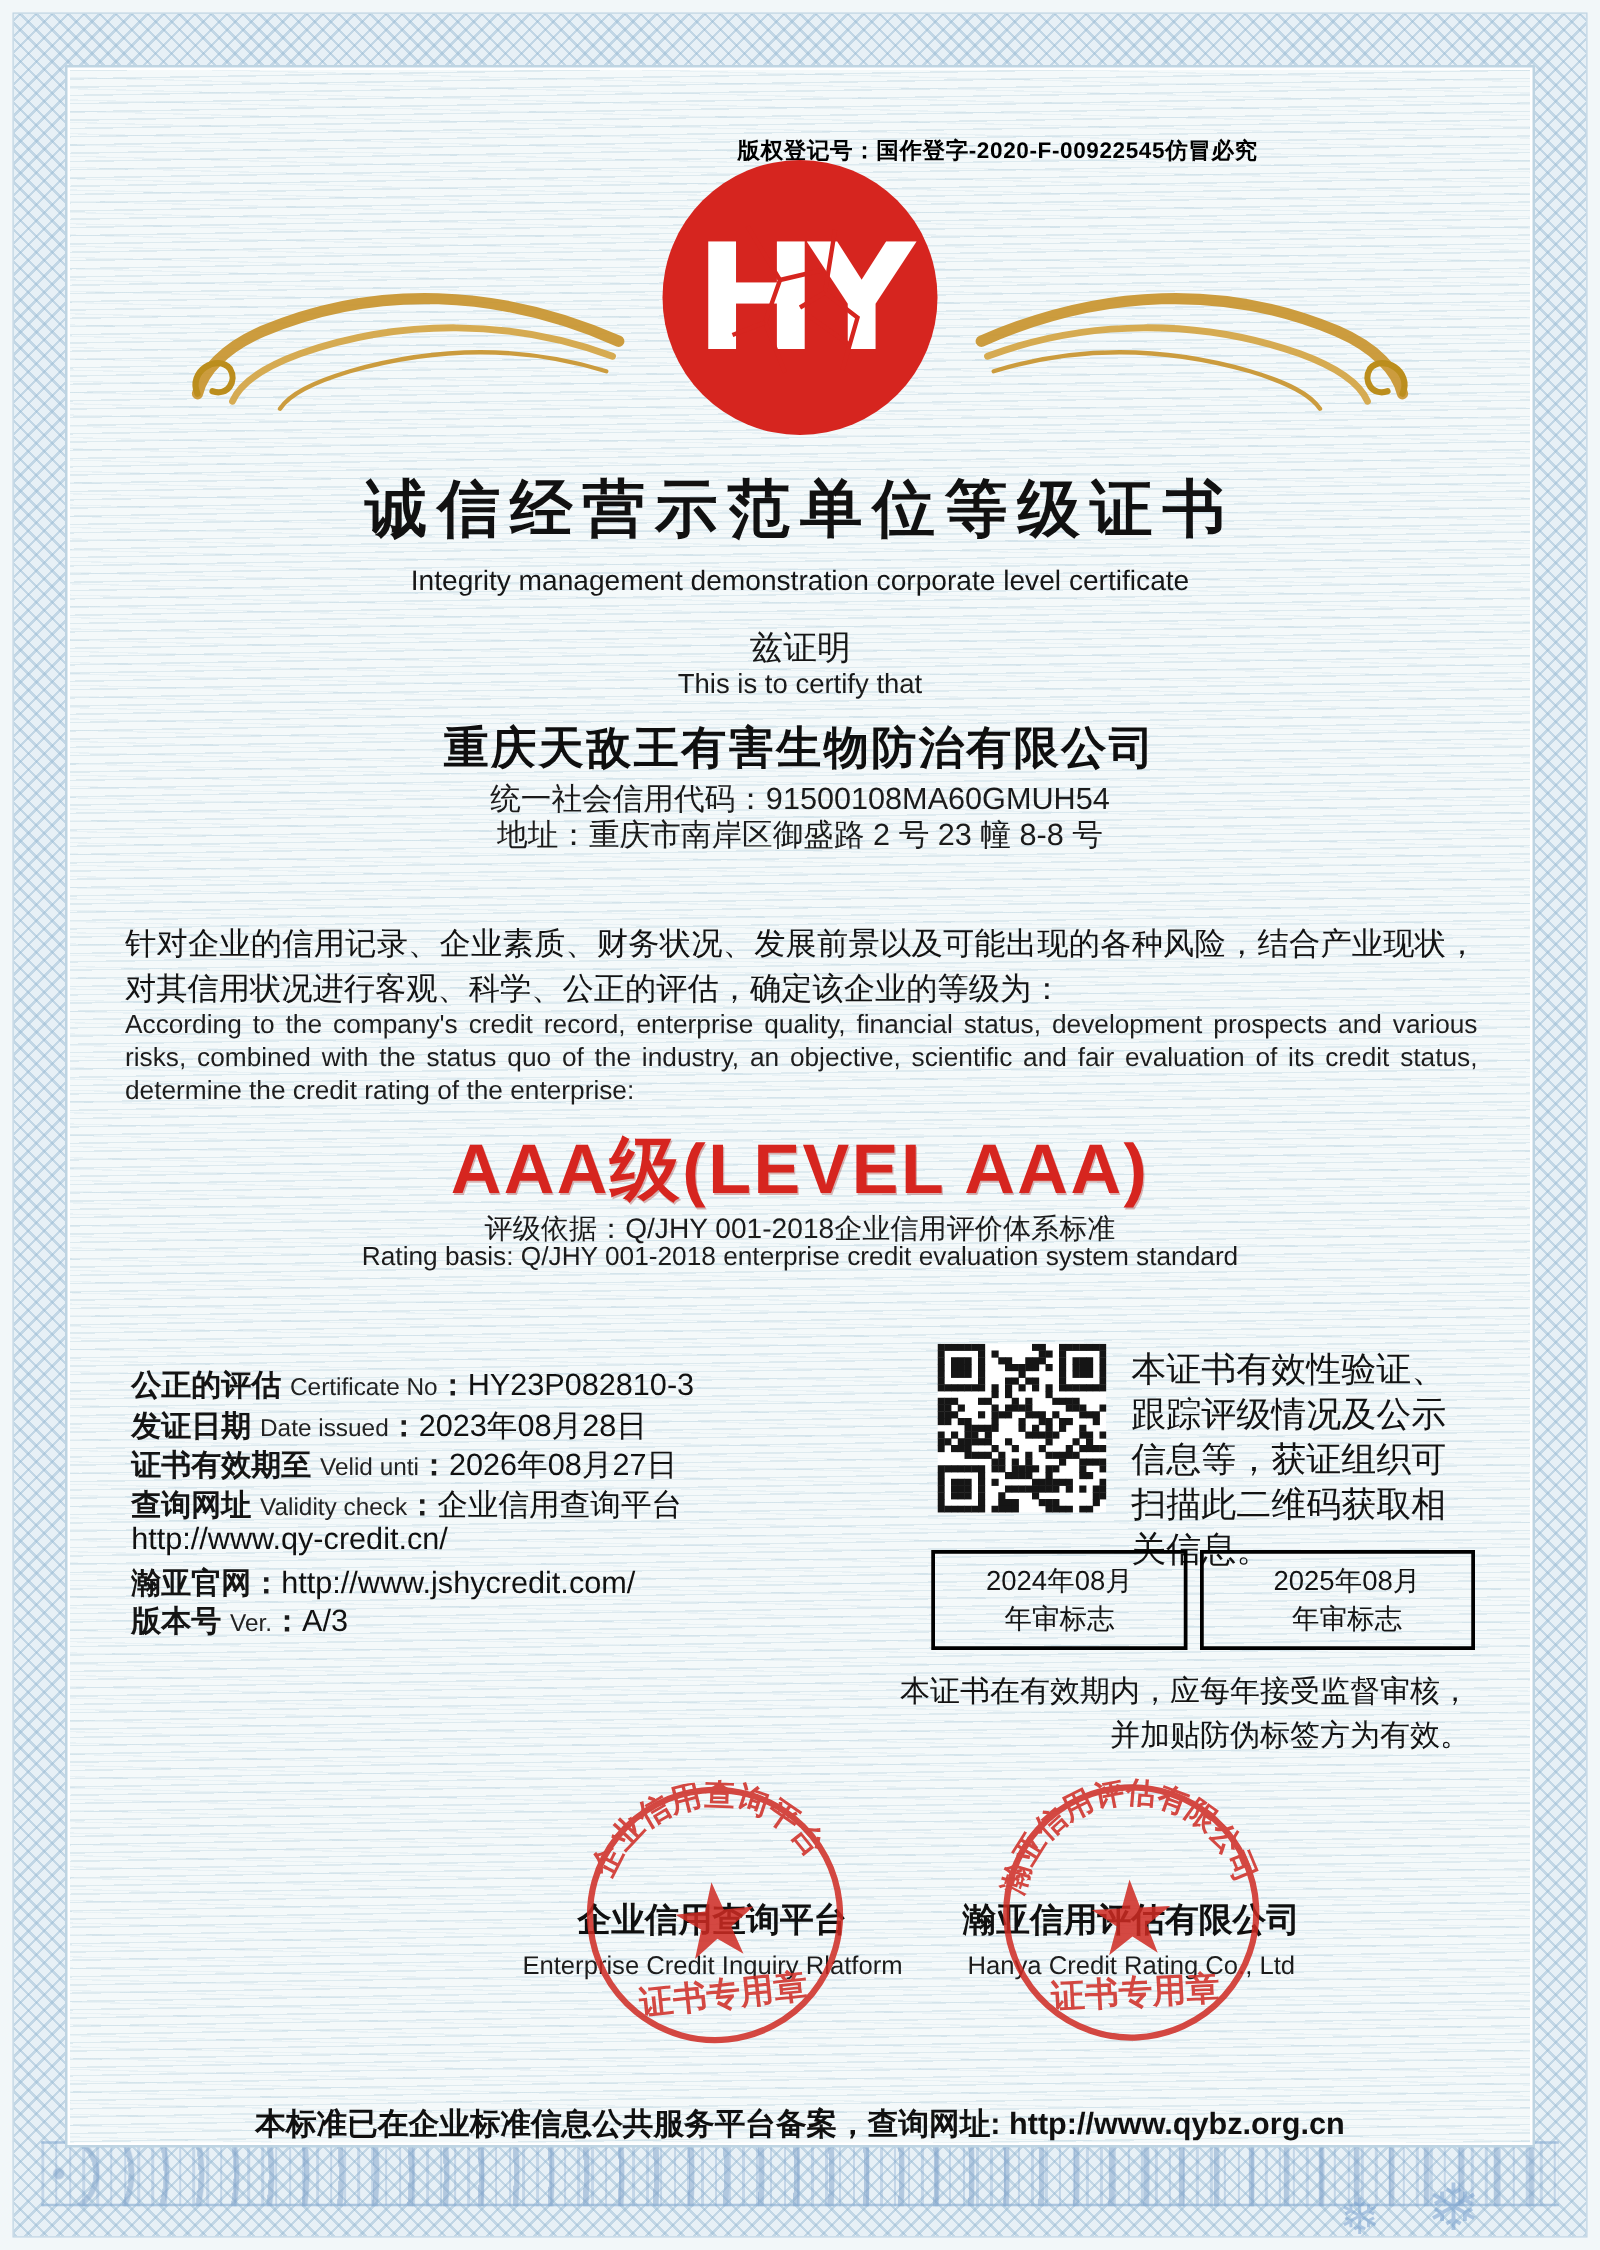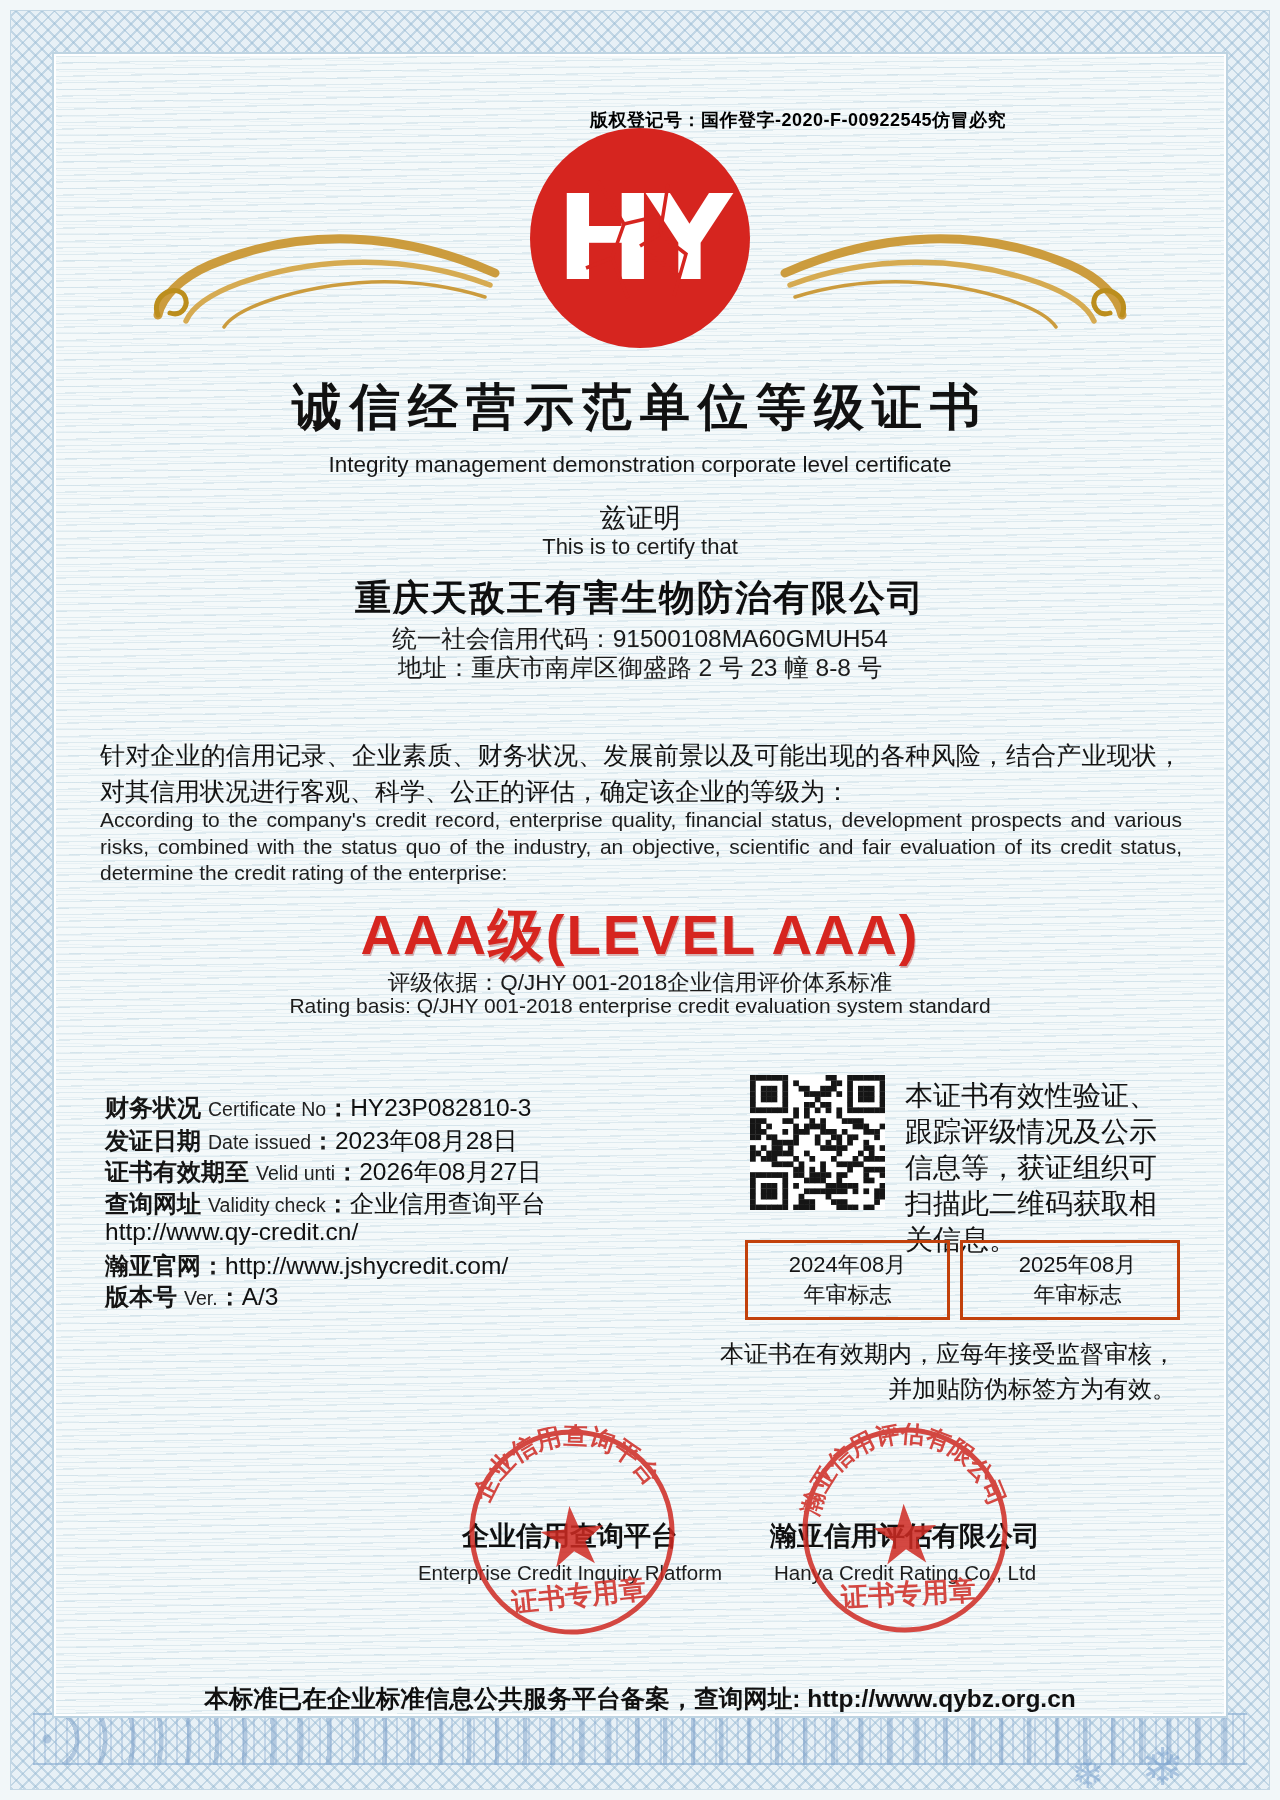--- a/index.html
+++ b/index.html
@@ -67,21 +67,21 @@
   .details{left:105px;top:1092px;}
   .detail-line{display:flex;align-items:baseline;height:31.5px;white-space:nowrap;}
   .detail-line .cn{font-size:24px;font-weight:bold;color:#141414;}
   .detail-line .en{font-size:19.5px;color:#222;margin-left:7px;text-align:right;}
   .detail-line .sep{font-size:24px;font-weight:bold;}
   .detail-line .val{font-size:24.5px;color:#111;}
 
   .qr-box{left:750px;top:1075px;width:135px;height:135px;}
   .qr-note{left:905px;top:1078px;width:252px;font-size:28px;line-height:36px;text-align:justify;color:#131313;}
 
-  .badge{width:199px;height:74px;border:3px solid #c2410c;display:flex;flex-direction:column;
+  .badge{width:199px;height:74px;border:3px solid #000000;display:flex;flex-direction:column;
          align-items:center;justify-content:center;font-size:22px;line-height:30px;color:#141414;}
   .badge1{left:745px;top:1240px;}
   .badge2{left:960px;top:1240px;padding-left:15px;}
 
   .validity-note{right:104px;top:1336px;text-align:right;font-size:24px;line-height:35px;color:#131313;}
 
   .issuer{top:1518px;width:356px;text-align:center;z-index:1;}
   .issuer .cn{font-size:27px;font-weight:bold;color:#101010;}
   .issuer .en{font-size:20.5px;margin-top:7px;color:#1c1c1c;}
   .issuer1{left:392px;}
@@ -140,21 +140,21 @@
 <div class="abs center address">地址：重庆市南岸区御盛路 2 号 23 幢 8-8 号</div>
 
 <div class="abs para-cn">针对企业的信用记录、企业素质、财务状况、发展前景以及可能出现的各种风险，结合产业现状，对其信用状况进行客观、科学、公正的评估，确定该企业的等级为：</div>
 <div class="abs para-en">According to the company's credit record, enterprise quality, financial status, development prospects and various risks, combined with the status quo of the industry, an objective, scientific and fair evaluation of its credit status, determine the credit rating of the enterprise:</div>
 <div class="abs center level">AAA级(LEVEL AAA)</div>
 <div class="abs center basis-cn">评级依据：Q/JHY 001-2018企业信用评价体系标准</div>
 <div class="abs center basis-en">Rating basis: Q/JHY 001-2018 enterprise credit evaluation system standard</div>
 
 <div class="abs details">
   <div class="detail-line">
-    <span class="cn">财务状况</span>
+    <span class="cn">公正的评估</span>
     <span class="en">Certificate No</span>
     <span class="sep">：</span>
     <span class="val">HY23P082810-3</span>
   </div>
   <div class="detail-line">
     <span class="cn">发证日期</span>
     <span class="en">Date issued</span>
     <span class="sep">：</span>
     <span class="val">2023年08月28日</span>
   </div>

